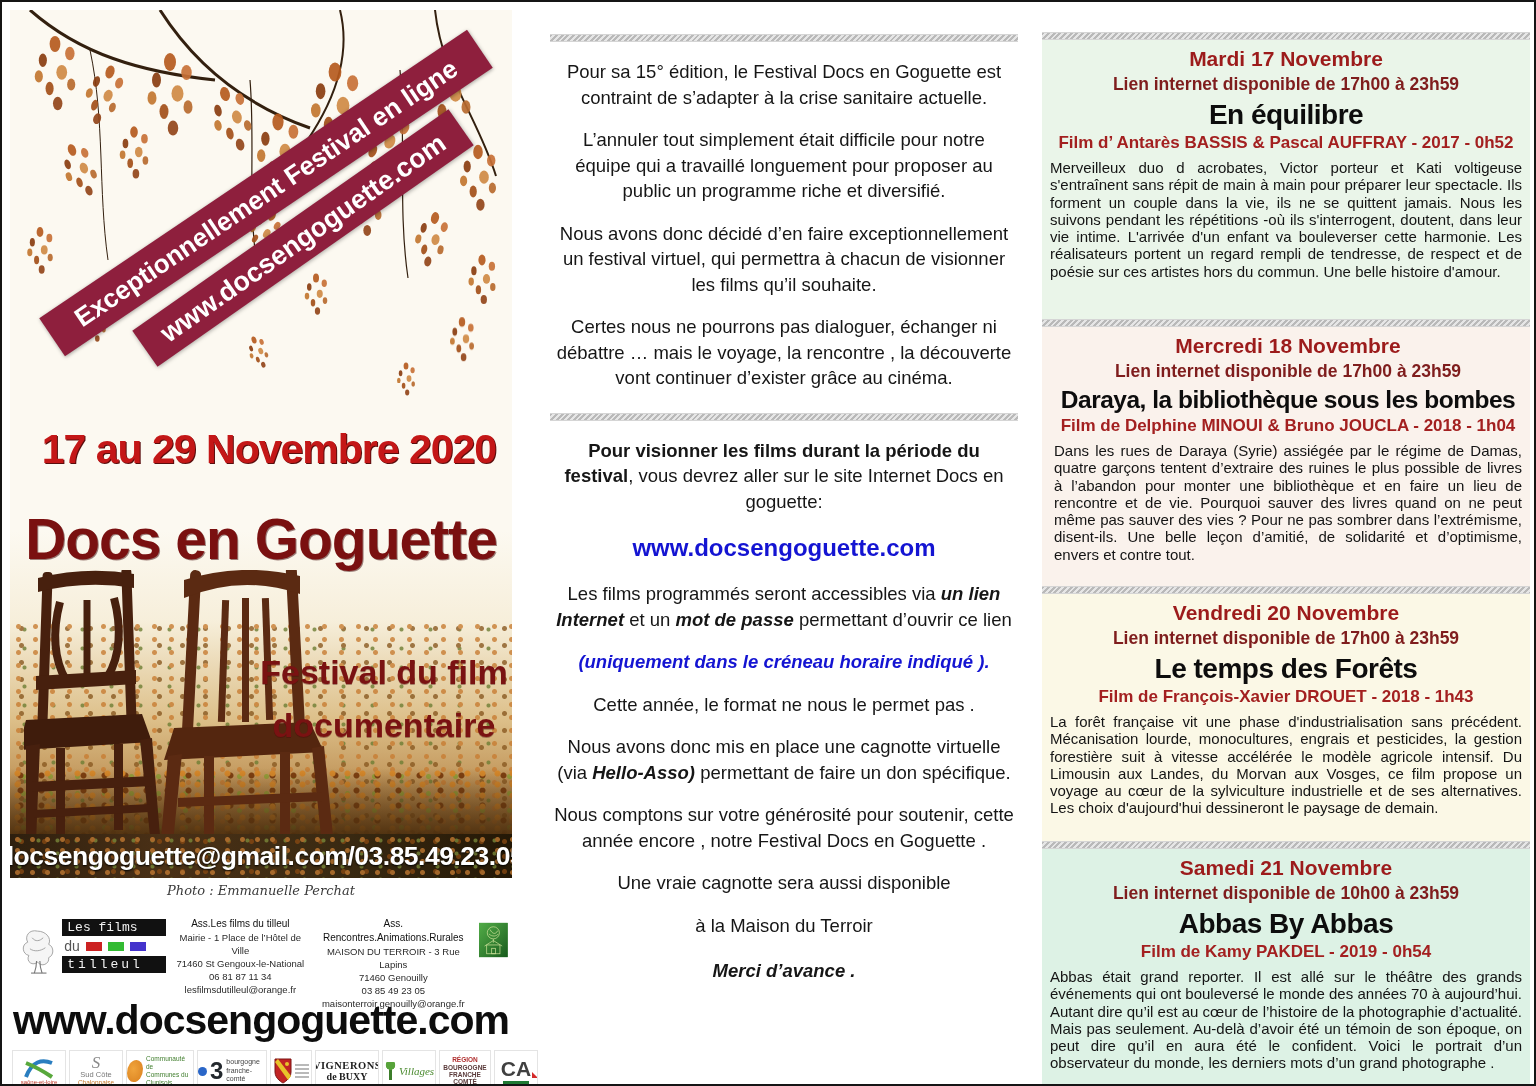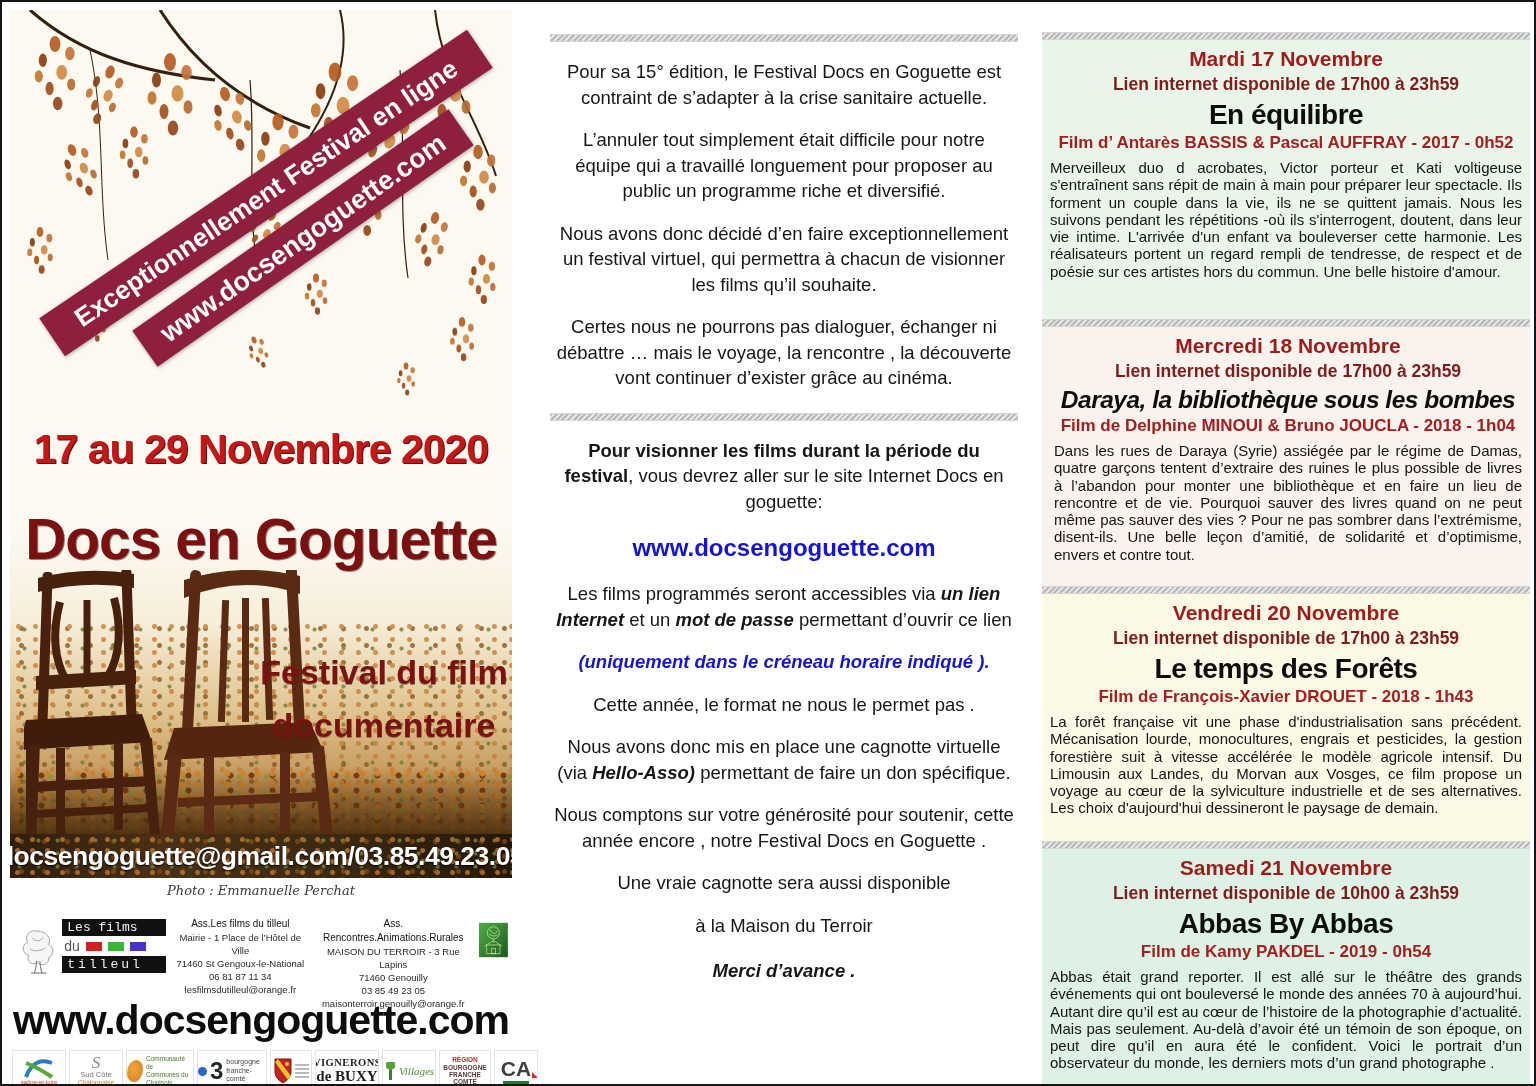--- a/index.html
+++ b/index.html
@@ -27,21 +27,21 @@
        radial-gradient(circle,#7e3f10 2.5px,transparent 3.5px),
        radial-gradient(circle,#97a23c 2px,transparent 3px);
      background-size:100% 100%,15px 11px,21px 15px,27px 17px;}
   .banner{position:absolute;background:#8e1f3d;color:#fff;font-weight:bold;
      display:flex;align-items:center;justify-content:center;white-space:nowrap;
      box-shadow:0 1px 4px rgba(0,0,0,.35);}
   .banner1{left:-2px;top:160px;width:516px;height:46px;transform:rotate(-34deg);font-size:26px;}
   .banner2{left:100px;top:206px;width:386px;height:44px;transform:rotate(-35deg);font-size:27px;}
   .poster-dates{position:absolute;left:0;top:416px;width:100%;text-align:center;
      font-size:41px;font-weight:bold;color:#c41717;letter-spacing:-1px;
-     text-shadow:1px 1px 0 #5a0d0d;}
+     text-shadow:1px 1px 0 #5a0d0d;padding-left:8px;}
   .poster-title{position:absolute;left:0;top:496px;width:100%;text-align:center;
      font-size:57px;font-weight:bold;color:#7a1010;letter-spacing:-1px;
      text-shadow:1px 1px 0 rgba(60,5,5,.5);}
   .chairs-svg{position:absolute;left:14px;top:560px;}
   .poster-sub{position:absolute;right:4px;top:636px;width:248px;text-align:center;
      font-size:34px;font-weight:bold;color:#7a1212;line-height:1.55;
      text-shadow:0 1px 0 rgba(70,10,10,.4);}
   .email-strip{position:relative;width:100%;height:44px;display:flex;align-items:center;justify-content:center;
      background:linear-gradient(90deg,#2e1f0e,#4a3016 30%,#3a2a12 65%,#241806);overflow:hidden;}
   .email-strip::before{content:"";position:absolute;inset:0;opacity:.75;
@@ -78,21 +78,21 @@
   .p-clun .txt{font-size:6.5px;color:#3f7d2c;line-height:1.25;text-align:left;}
   .p-f3{width:68px;flex-direction:row;gap:3px;}
   .p-f3 .dot{width:9px;height:9px;border-radius:50%;background:#2a66c8;flex:none;}
   .p-f3 .three{font-size:24px;font-weight:bold;color:#23282d;line-height:1;}
   .p-f3 .txt{font-size:7px;color:#444;line-height:1.2;text-align:left;}
   .p-blason{width:40px;flex-direction:row;gap:3px;}
   .p-blason .bars{display:flex;flex-direction:column;gap:2px;}
   .p-blason .bars i{display:block;width:14px;height:2px;background:#b9b9b9;}
   .p-vign{width:62px;font-family:"Liberation Serif",serif;}
   .p-vign .l1{font-size:10.5px;font-weight:bold;color:#1c1c1c;letter-spacing:.5px;line-height:1.05;}
-  .p-vign .l2{font-size:15px;font-weight:bold;color:#1c1c1c;}
+  .p-vign .l2{font-size:10px;font-weight:bold;color:#1c1c1c;}
   .p-fdfr{width:52px;flex-direction:row;gap:2px;}
   .p-fdfr .ic{width:13px;height:18px;background:radial-gradient(circle at 50% 28%,#57a33a 45%,transparent 50%),linear-gradient(#3c7d2a,#3c7d2a);background-size:100% 60%,3px 100%;background-repeat:no-repeat;background-position:top center,center bottom;}
   .p-fdfr .scr{font-family:"Liberation Serif",serif;font-style:italic;font-size:11px;color:#4a8a2f;}
   .p-region{width:50px;} .p-region div{font-size:6.5px;font-weight:bold;line-height:1.15;}
   .p-region .r1{color:#b03030;} .p-region .r2,.p-region .r3,.p-region .r4{color:#5a3a3a;}
   .p-ca{width:42px;} .p-ca .ca{font-size:21px;font-weight:bold;color:#404040;line-height:1;position:relative;}
   .p-ca .ca::after{content:"";position:absolute;right:-7px;bottom:1px;width:0;height:0;border-left:6px solid #d42a2a;border-top:6px solid transparent;}
   .p-ca .bar{width:26px;height:4px;background:#1f7a34;margin-top:2px;}
   
   .mid{position:absolute;left:546px;top:8px;width:472px;height:1068px;overflow:hidden;}
@@ -103,21 +103,21 @@
   .mid b.lead{font-weight:bold;}
   .mid .merci{font-weight:bold;font-style:italic;margin-top:20px;}
   
   .right{position:absolute;left:1040px;top:8px;width:488px;height:1070px;}
   .right .hatch{margin:0;}
   .film{box-sizing:border-box;padding:5px 8px 2px 8px;overflow:hidden;}
   .film.h1{height:279px;} .film.h2{height:259px;} .film.h3{height:247px;} .film.h4{height:245px;}
   .f-date{text-align:center;font-size:21px;font-weight:bold;color:#9c1b1b;margin:2px 0 3px 0;}
   .f-link{text-align:center;font-size:17.5px;font-weight:bold;color:#7f1d1d;margin:2px 0 4px 0;}
   .f-title{text-align:center;font-size:28px;font-weight:bold;color:#0d0d0d;letter-spacing:-.5px;margin:1px 0 2px 0;}
-  .f-title.long{font-size:24.5px;font-style:italic;}
+  .f-title.long{font-size:24.5px;}
   .f-credit{text-align:center;font-size:17px;font-weight:bold;color:#a32020;margin:1px 0 6px 0;}
   .f-desc{font-size:15px;line-height:1.15;text-align:justify;color:#141414;}
 </style>
 </head>
 <body>
 
 <div class="page">
 
   <div class="poster">
     <div class="poster-art">

